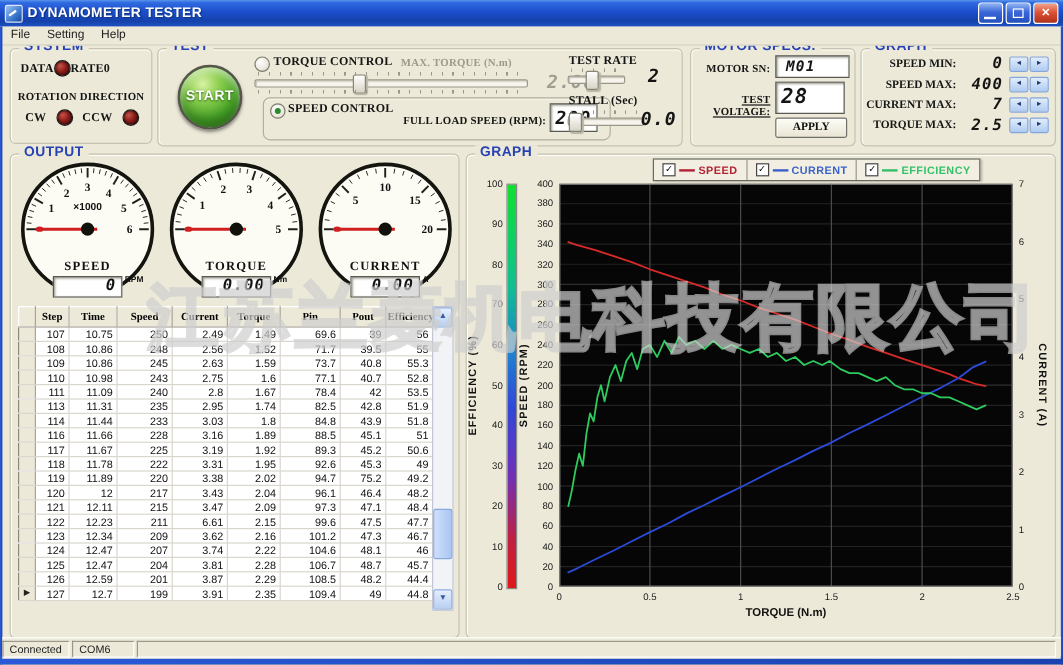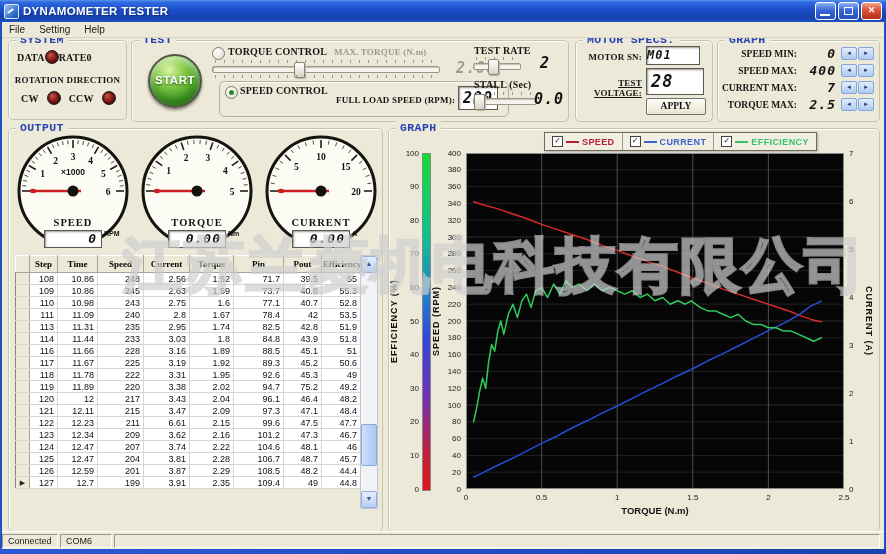--- a/index.html
+++ b/index.html
@@ -22,21 +22,21 @@
   .tbtn.min::after{content:"";position:absolute;left:4px;right:5px;bottom:3px;height:2px;background:#fff;}
   .tbtn.res::after{content:"";position:absolute;left:5px;top:4px;width:7px;height:6px;border:1px solid #fff;}
   
   #menubar{position:absolute;left:2px;top:22px;width:882px;height:15px;background:#ece9d8;
     border-bottom:1px solid #d8d4c4;display:flex;align-items:center;z-index:39;}
   .menu-item{font-size:10px;padding:0 7px;color:#222;}
   
   .gb{position:absolute;border:1px solid #c6c3b2;border-radius:5px;
       box-shadow:inset 0 1px 0 #fffef6,inset 1px 0 0 #fffef6;}
   .gb-title{position:absolute;top:-8px;left:7px;background:#ece9d8;padding:0 4px;
-      font-family:Liberation Mono, monospace;font-weight:bold;font-size:11.5px;color:#2742b5;letter-spacing:.4px;}
+      font-family:Liberation Sans, sans-serif;font-weight:bold;font-size:11.5px;color:#2742b5;letter-spacing:.4px;}
   .lbl{font-family:"Liberation Serif",serif;font-weight:bold;font-size:10px;color:#151515;letter-spacing:.2px;}
   .lbl.sm{font-size:9px;}
   .lbl.dis{color:#9c9a8c;}
   
   .led{width:12px;height:12px;border-radius:50%;border:1px solid #1c1c1c;display:inline-block;
     background:radial-gradient(circle at 35% 32%,#c8544a 0%,#8a1d18 45%,#3c0a08 100%);
     box-shadow:inset 0 0 2px #000;}
   .radio{width:11px;height:11px;border-radius:50%;display:inline-block;position:relative;
     background:radial-gradient(circle at 35% 30%,#fff,#dcd8ca);border:1px solid #7d7d6c;}
   .radio.on::after{content:"";position:absolute;left:2.5px;top:2.5px;width:5px;height:5px;border-radius:50%;background:#2c8a2c;}
@@ -195,21 +195,21 @@
       <div class="ticks t"></div>
         <div class="track"></div>
       <div class="thumb" style="left:2%;"></div>
     </div>
     <span class="lcd" style="position:absolute;left:400px;top:49px;width:32px;text-align:right;font-size:15px;">0.0</span>
   </div>
 
   <div class="gb" style="left:575px;top:40px;width:136px;height:80px;">
     <span class="gb-title">MOTOR SPECS.</span>
     <span class="lbl sm" style="position:absolute;left:4px;top:11px;width:62px;text-align:right;">MOTOR SN:</span>
-    <span class="lcd lcd-box" style="position:absolute;left:70px;top:5px;width:52px;height:17px;line-height:17px;font-size:12px;padding-left:0;font-style:italic;">M01</span>
+    <span class="lcd lcd-box" style="position:absolute;left:70px;top:5px;width:52px;height:17px;line-height:17px;font-size:12px;padding-left:8px;font-style:italic;">M01</span>
     <span class="lbl sm" style="position:absolute;left:0px;top:37px;width:66px;text-align:right;text-decoration:underline;">TEST VOLTAGE:</span>
     <span class="lcd lcd-box" style="position:absolute;left:70px;top:27px;width:52px;height:25px;line-height:25px;font-size:17px;padding-left:4px;">28</span>
     <span class="xpbtn" style="position:absolute;left:70px;top:57px;width:58px;height:15px;line-height:15px;">APPLY</span>
   </div>
 
   <div class="gb" style="left:717px;top:40px;width:161px;height:80px;">
     <span class="gb-title">GRAPH</span>
     <div id="gs-rows" style="position:absolute;left:0;top:4px;width:161px;">
         <div class="gs-row">
           <span class="gs-label">SPEED MIN:</span>
@@ -382,20 +382,31 @@
             <th>Current</th>
             <th>Torque</th>
             <th>Pin</th>
             <th>Pout</th>
             <th>Efficiency</th>
           </tr>
         </thead>
       <tbody id="dt-body">
           <tr>
             <td class="sel"></td>
+            <td>107</td>
+            <td>10.75</td>
+            <td>250</td>
+            <td>2.49</td>
+            <td>1.49</td>
+            <td>69.6</td>
+            <td>39</td>
+            <td>56</td>
+          </tr>
+          <tr>
+            <td class="sel"></td>
             <td>108</td>
             <td>10.86</td>
             <td>248</td>
             <td>2.56</td>
             <td>1.52</td>
             <td>71.7</td>
             <td>39.5</td>
             <td>55</td>
           </tr>
           <tr>

